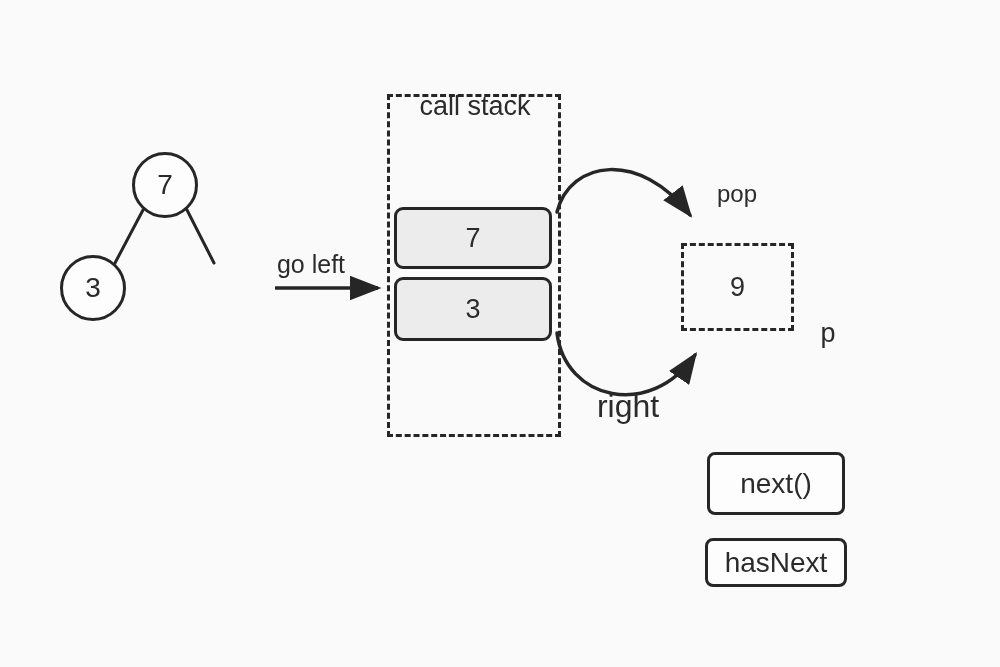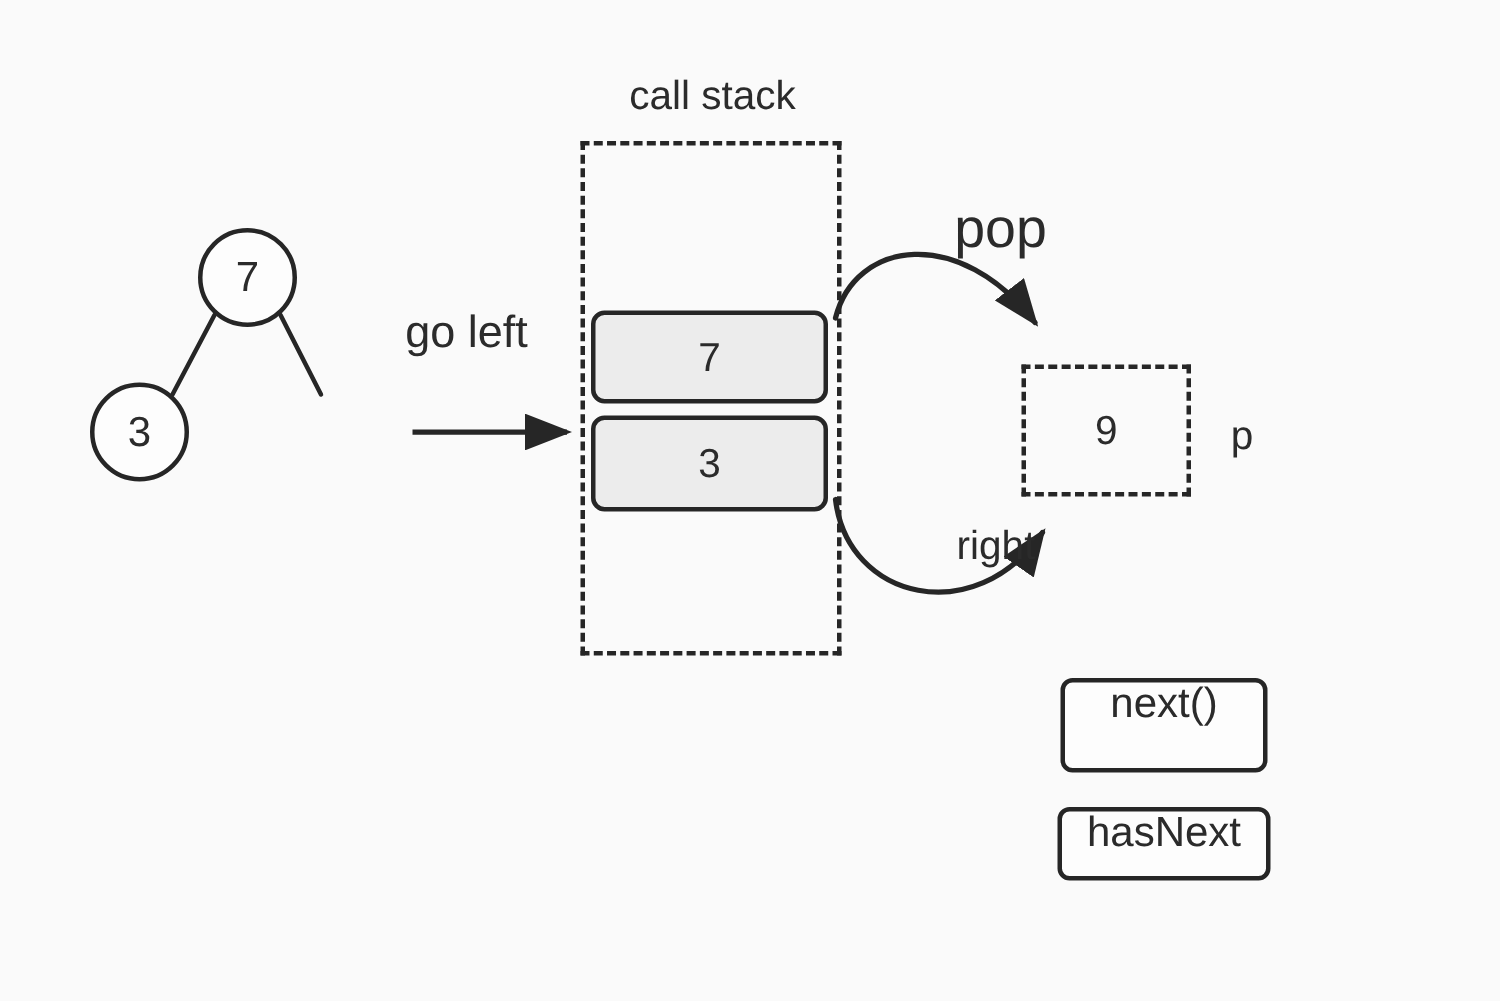--- a/index.html
+++ b/index.html
@@ -27,29 +27,30 @@
     height: 667px;
   }
 
   
   .label {
     position: absolute;
     color: #2b2b2b;
     font-family: "Liberation Sans", sans-serif;
     white-space: nowrap;
     line-height: 1;
+    margin-top: 42px;
   }
   .label-centered {
     transform: translate(-50%, -50%);
   }
 
   #label-call-stack { left: 475px; top: 64px; font-size: 27px; }
-  #label-go-left    { left: 311px; top: 222px; font-size: 30px; }
-  #label-pop        { left: 667px; top: 152px; font-size: 37px; }
-  #label-right      { left: 664px; top: 364px; font-size: 27px; }
+  #label-go-left    { left: 311px; top: 222px; font-size: 25px; }
+  #label-pop        { left: 737px; top: 152px; font-size: 24px; }
+  #label-right      { left: 628px; top: 364px; font-size: 32px; }
   #label-p          { left: 828px; top: 291px; font-size: 27px; }
 
   
   .tree-node {
     position: absolute;
     width: 66px;
     height: 66px;
     border-radius: 50%;
     background: #fdfdfd;
     border: 3px solid #262626;
@@ -124,21 +125,21 @@
   }
 
   
   .method-button {
     position: absolute;
     background: #fdfdfd;
     border: 3px solid #262626;
     border-radius: 8px;
     box-sizing: border-box;
     display: flex;
-    align-items: flex-start;
+    align-items: center;
     justify-content: center;
   }
   .method-button-label {
     font-size: 28px;
     color: #2b2b2b;
     line-height: 1;
     font-family: "Liberation Sans", sans-serif;
   }
   #method-button-next    { left: 707px; top: 452px; width: 138px; height: 63px; }
   #method-button-hasnext { left: 705px; top: 538px; width: 142px; height: 49px; }

